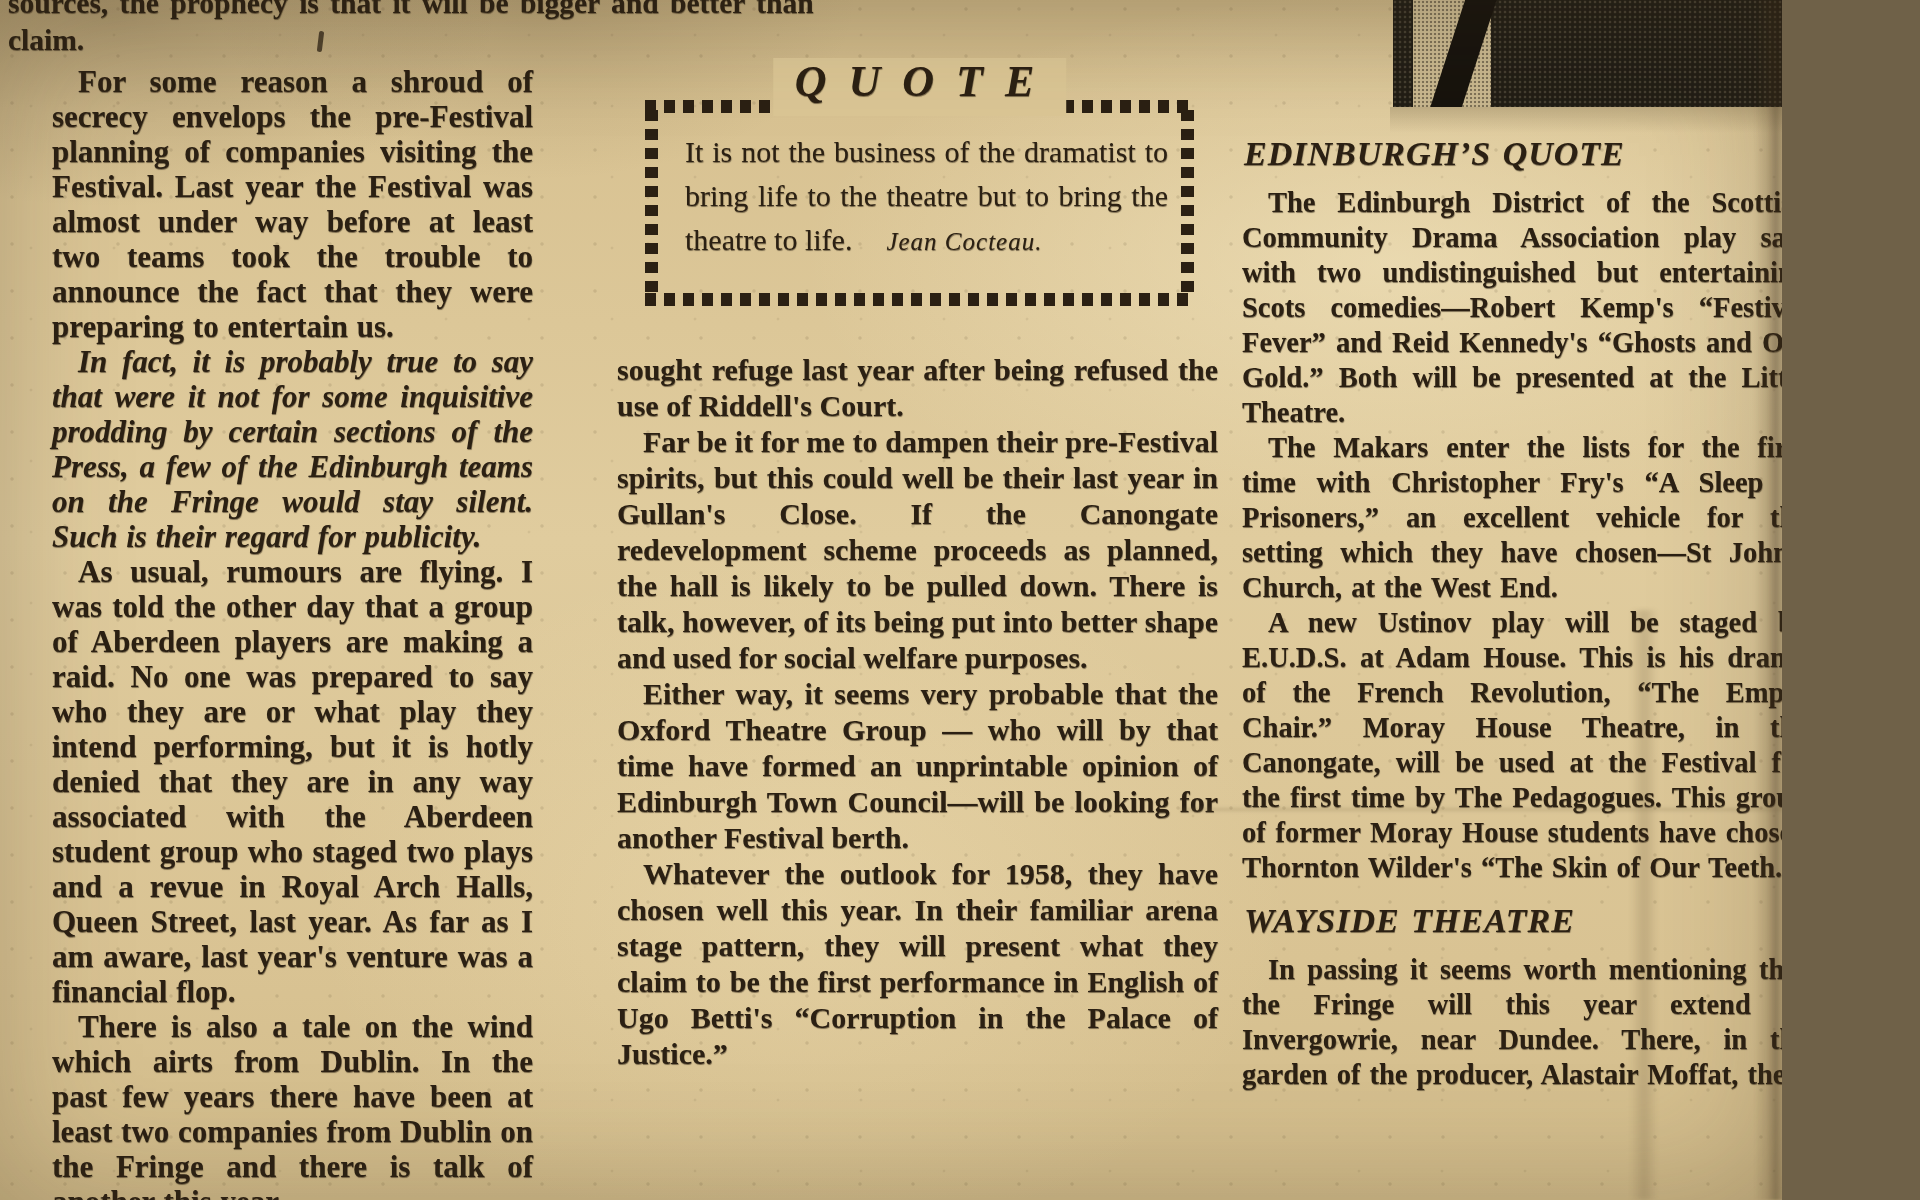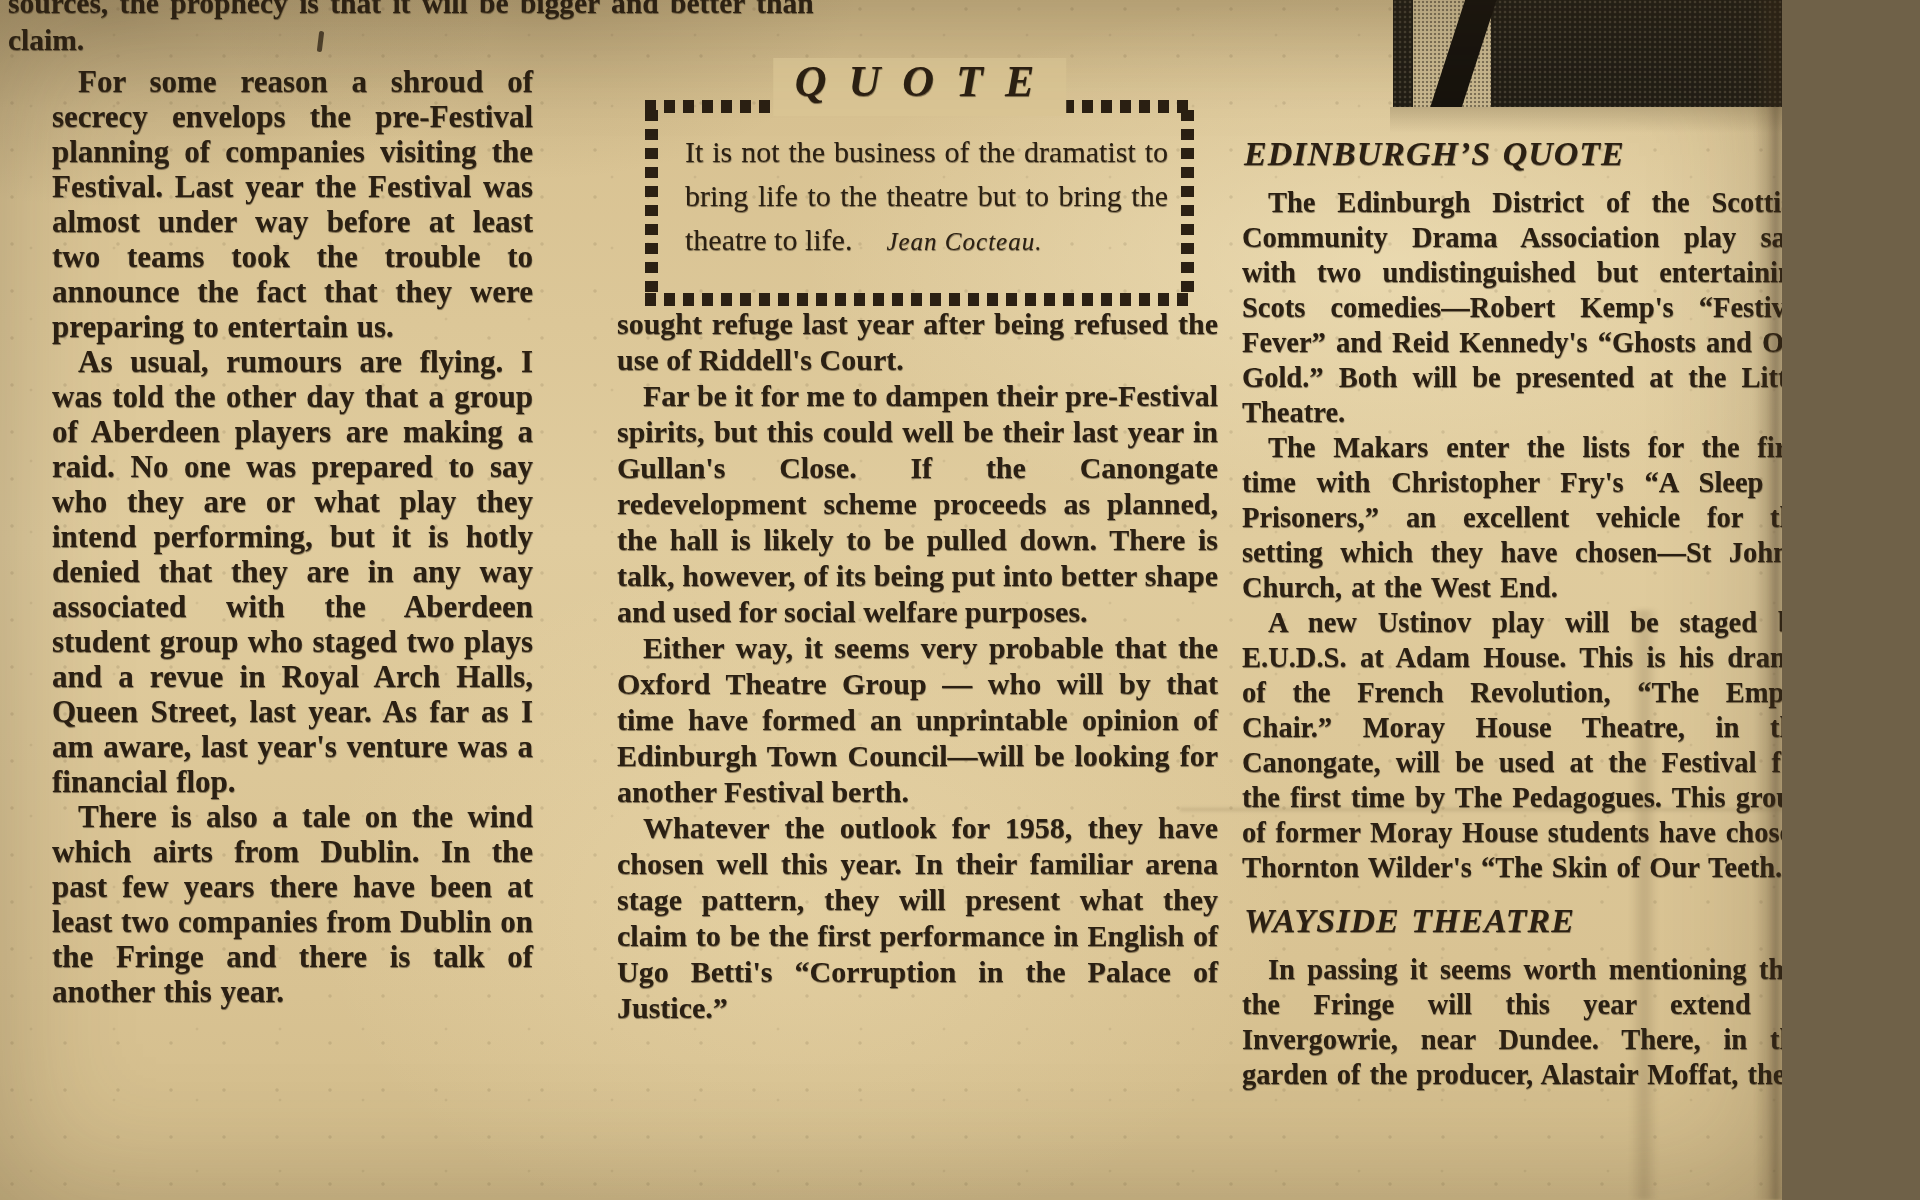--- a/index.html
+++ b/index.html
@@ -62,21 +62,21 @@
 
   
   .col{position:absolute;text-align:justify;font-weight:700;}
   .col-left  {left:6px;   top:64px;  width:481px; font-size:31px;  line-height:35px; word-spacing:1px;margin-left:46px;}
   .col-mid   {left:617px; top:100px; width:601px; font-size:30px;  line-height:36px;}
   .col-right {left:1242px;top:136px; width:566px; font-size:28.5px;line-height:35px; word-spacing:2px;}
 
   .para{margin:0;text-indent:26px;}
   .para.noindent{text-indent:0;}
   .para.italic{font-style:italic;}
-  .mid-paras{}
+  .mid-paras{margin-top:46px;}
 
   .section-heading{
     font-style:italic;font-weight:700;font-size:34px;letter-spacing:1px;
     margin:0 0 14px 2px;text-align:left;
   }
   .section-heading.second{margin-top:18px;}
 
   
   .quote-box{position:relative;width:549px;height:206px;margin-left:28px;}
   .qb-edge{position:absolute;}
@@ -134,20 +134,21 @@
   <div class="stray-tick"></div>
 
   <div class="photo">
     <div class="lightpatch"></div>
     <div class="darkstripe"></div>
   </div>
   <div class="photo-smudge"></div>
 
   <div class="col col-left ink">
       <p class="para">For some reason a shroud of secrecy envelops the pre-Festival planning of companies visiting the Festival.  Last year the Festival was almost under way before at least two teams took the trouble to announce the fact that they were preparing to entertain us.</p>
+      <p class="para italic">In fact, it is probably true to say that were it not for some inquisitive prodding by certain sections of the Press, a few of the Edinburgh teams on the Fringe would stay silent.  Such is their regard for publicity.</p>
       <p class="para">As usual, rumours are flying.  I was told the other day that a group of Aberdeen players are making a raid.  No one was prepared to say who they are or what play they intend performing, but it is hotly denied that they are in any way associated with the Aberdeen student group who staged two plays and a revue in Royal Arch Halls, Queen Street, last year.  As far as I am aware, last year's venture was a financial flop.</p>
       <p class="para">There is also a tale on the wind which airts from Dublin.  In the past few years there have been at least two companies from Dublin on the Fringe and there is talk of another this year.</p>
     </div>
 
   <div class="col col-mid ink">
     <div class="quote-box">
       <div class="qb-edge qb-top"></div>
       <div class="qb-edge qb-bottom"></div>
       <div class="qb-edge qb-left"></div>
       <div class="qb-edge qb-right"></div>

